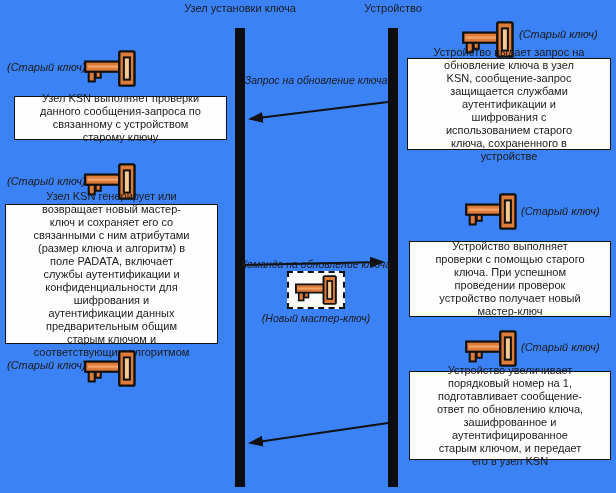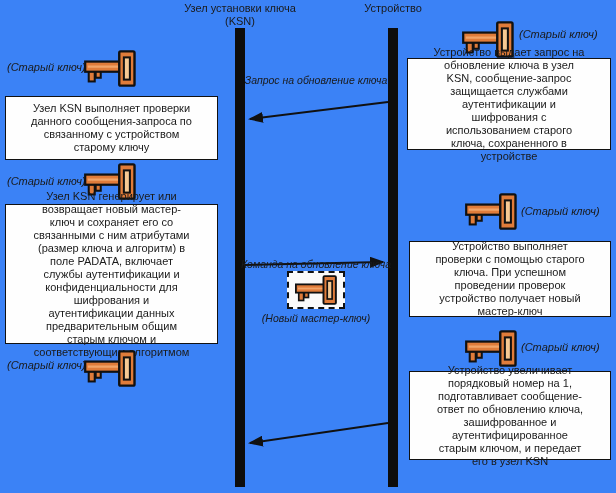--- a/index.html
+++ b/index.html
@@ -42,21 +42,20 @@
         <rect x="1.2" y="12.5" width="40" height="11" fill="#e07c3a" stroke="#111" stroke-width="2.4"></rect>
         <line x1="4" y1="18" x2="38" y2="18" stroke="#f2a468" stroke-width="2.4"></line>
         <rect x="38" y="1.5" width="16.5" height="37" rx="1.5" fill="#e07c3a" stroke="#111" stroke-width="2.6"></rect>
         <rect x="43" y="8" width="6.5" height="24" fill="#f6c993" stroke="#111" stroke-width="2.2"></rect>
       </symbol>
     </defs>
   </svg>
 
   <div class="lifeline-header" style="left:163px;width:154px">
     <div>Узел установки ключа</div>
-    <div>(KSN)</div>
   </div>
   <div class="lifeline-header" style="left:333px;width:120px">
     <div>Устройство</div>
   </div>
 
   <div class="lifeline-bar" style="left:235px"></div>
   <div class="lifeline-bar" style="left:388px"></div>
 
   <svg class="arrows" width="616" height="493">
     <defs>
@@ -76,21 +75,21 @@
     <svg width="42" height="30" viewBox="0 0 56 40">
         <use href="#key-shape" xlink:href="#key-shape"></use>
       </svg>
   </div>
   <div class="arrow-label" style="top:312px">(Новый мастер-ключ)</div>
 
   <div class="key-label" style="left:7px;top:61px">(Старый ключ)</div>
   <svg class="key-svg" style="left:84px;top:50px" width="52" height="37" viewBox="0 0 56 40">
       <use href="#key-shape" xlink:href="#key-shape"></use>
     </svg>
-  <div class="step-box" style="left:5px;top:96px;width:213px;height:64px">
+  <div class="step-box" style="left:14px;top:96px;width:213px;height:44px">
     <span>Узел KSN выполняет проверки данного сообщения-запроса по связанному с устройством старому ключу</span>
   </div>
 
   <div class="key-label" style="left:7px;top:175px">(Старый ключ)</div>
   <svg class="key-svg" style="left:84px;top:163px" width="52" height="37" viewBox="0 0 56 40">
       <use href="#key-shape" xlink:href="#key-shape"></use>
     </svg>
   <div class="step-box" style="left:5px;top:204px;width:213px;height:140px">
     <span>Узел KSN генерирует или возвращает новый мастер-ключ и сохраняет его со связанными с ним атрибутами (размер ключа и алгоритм) в поле PADATA, включает службы аутентификации и конфиденциальности для шифрования и аутентификации данных предварительным общим старым ключом и соответствующим алгоритмом</span>
   </div>

